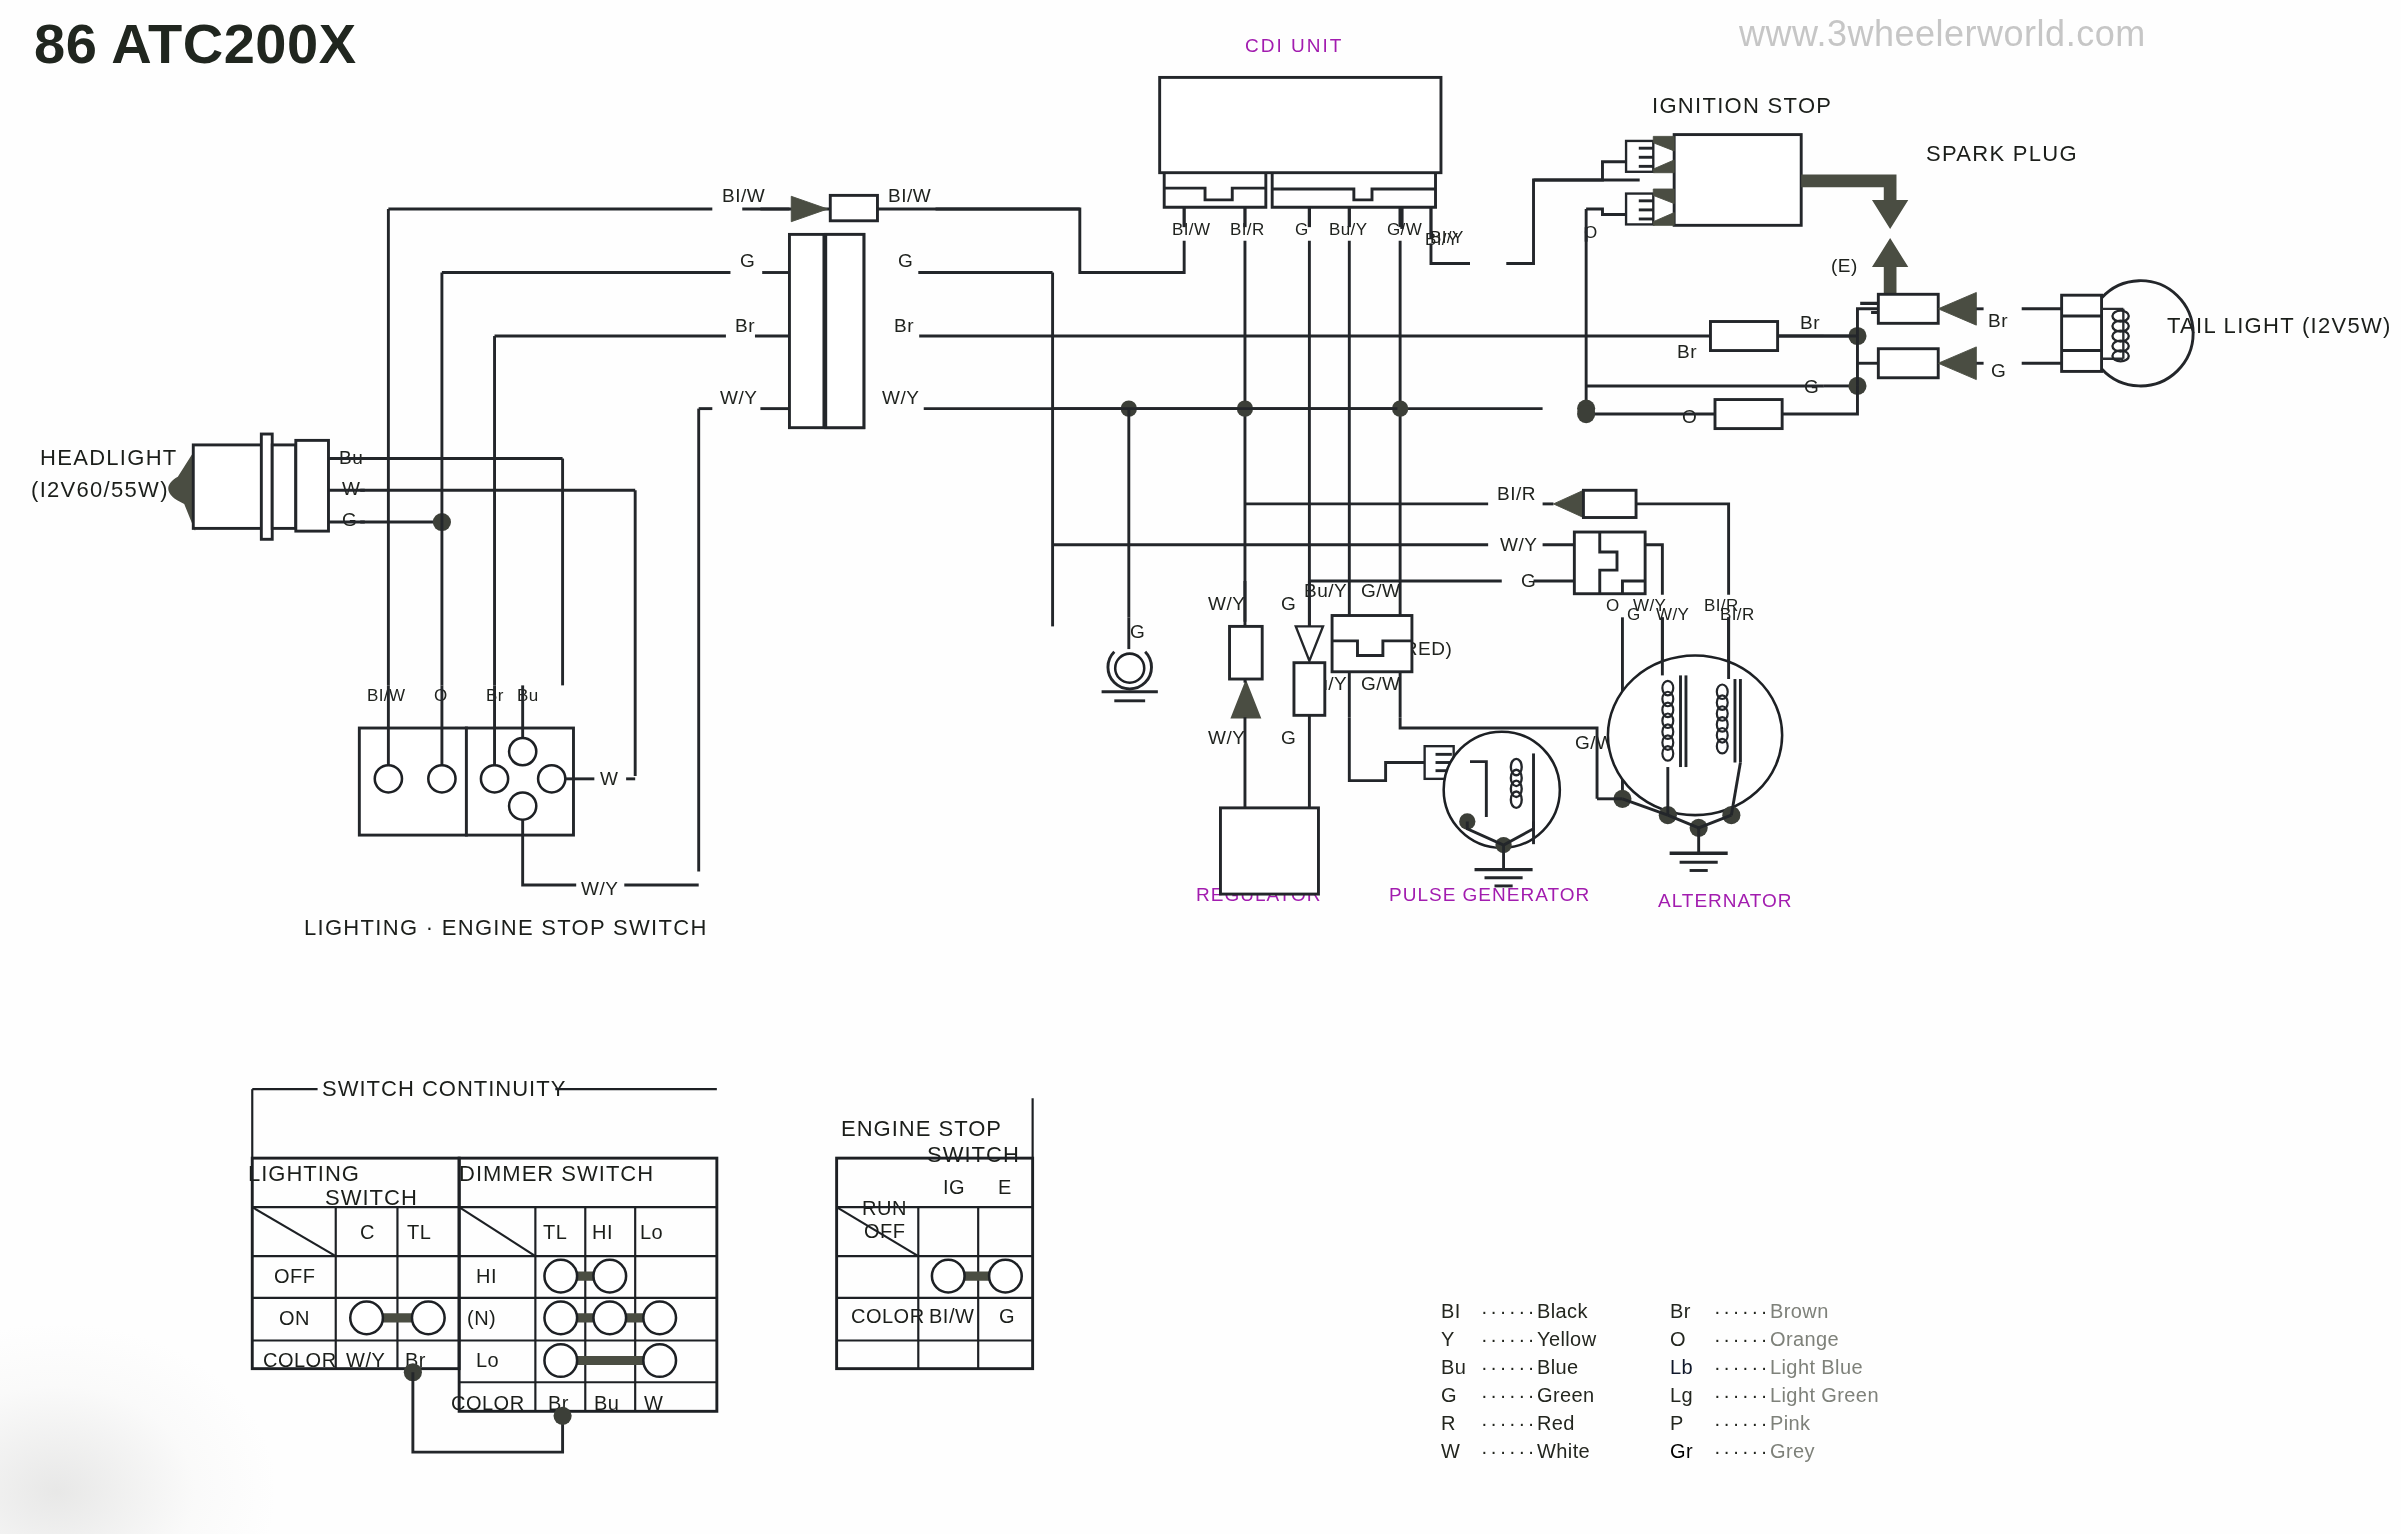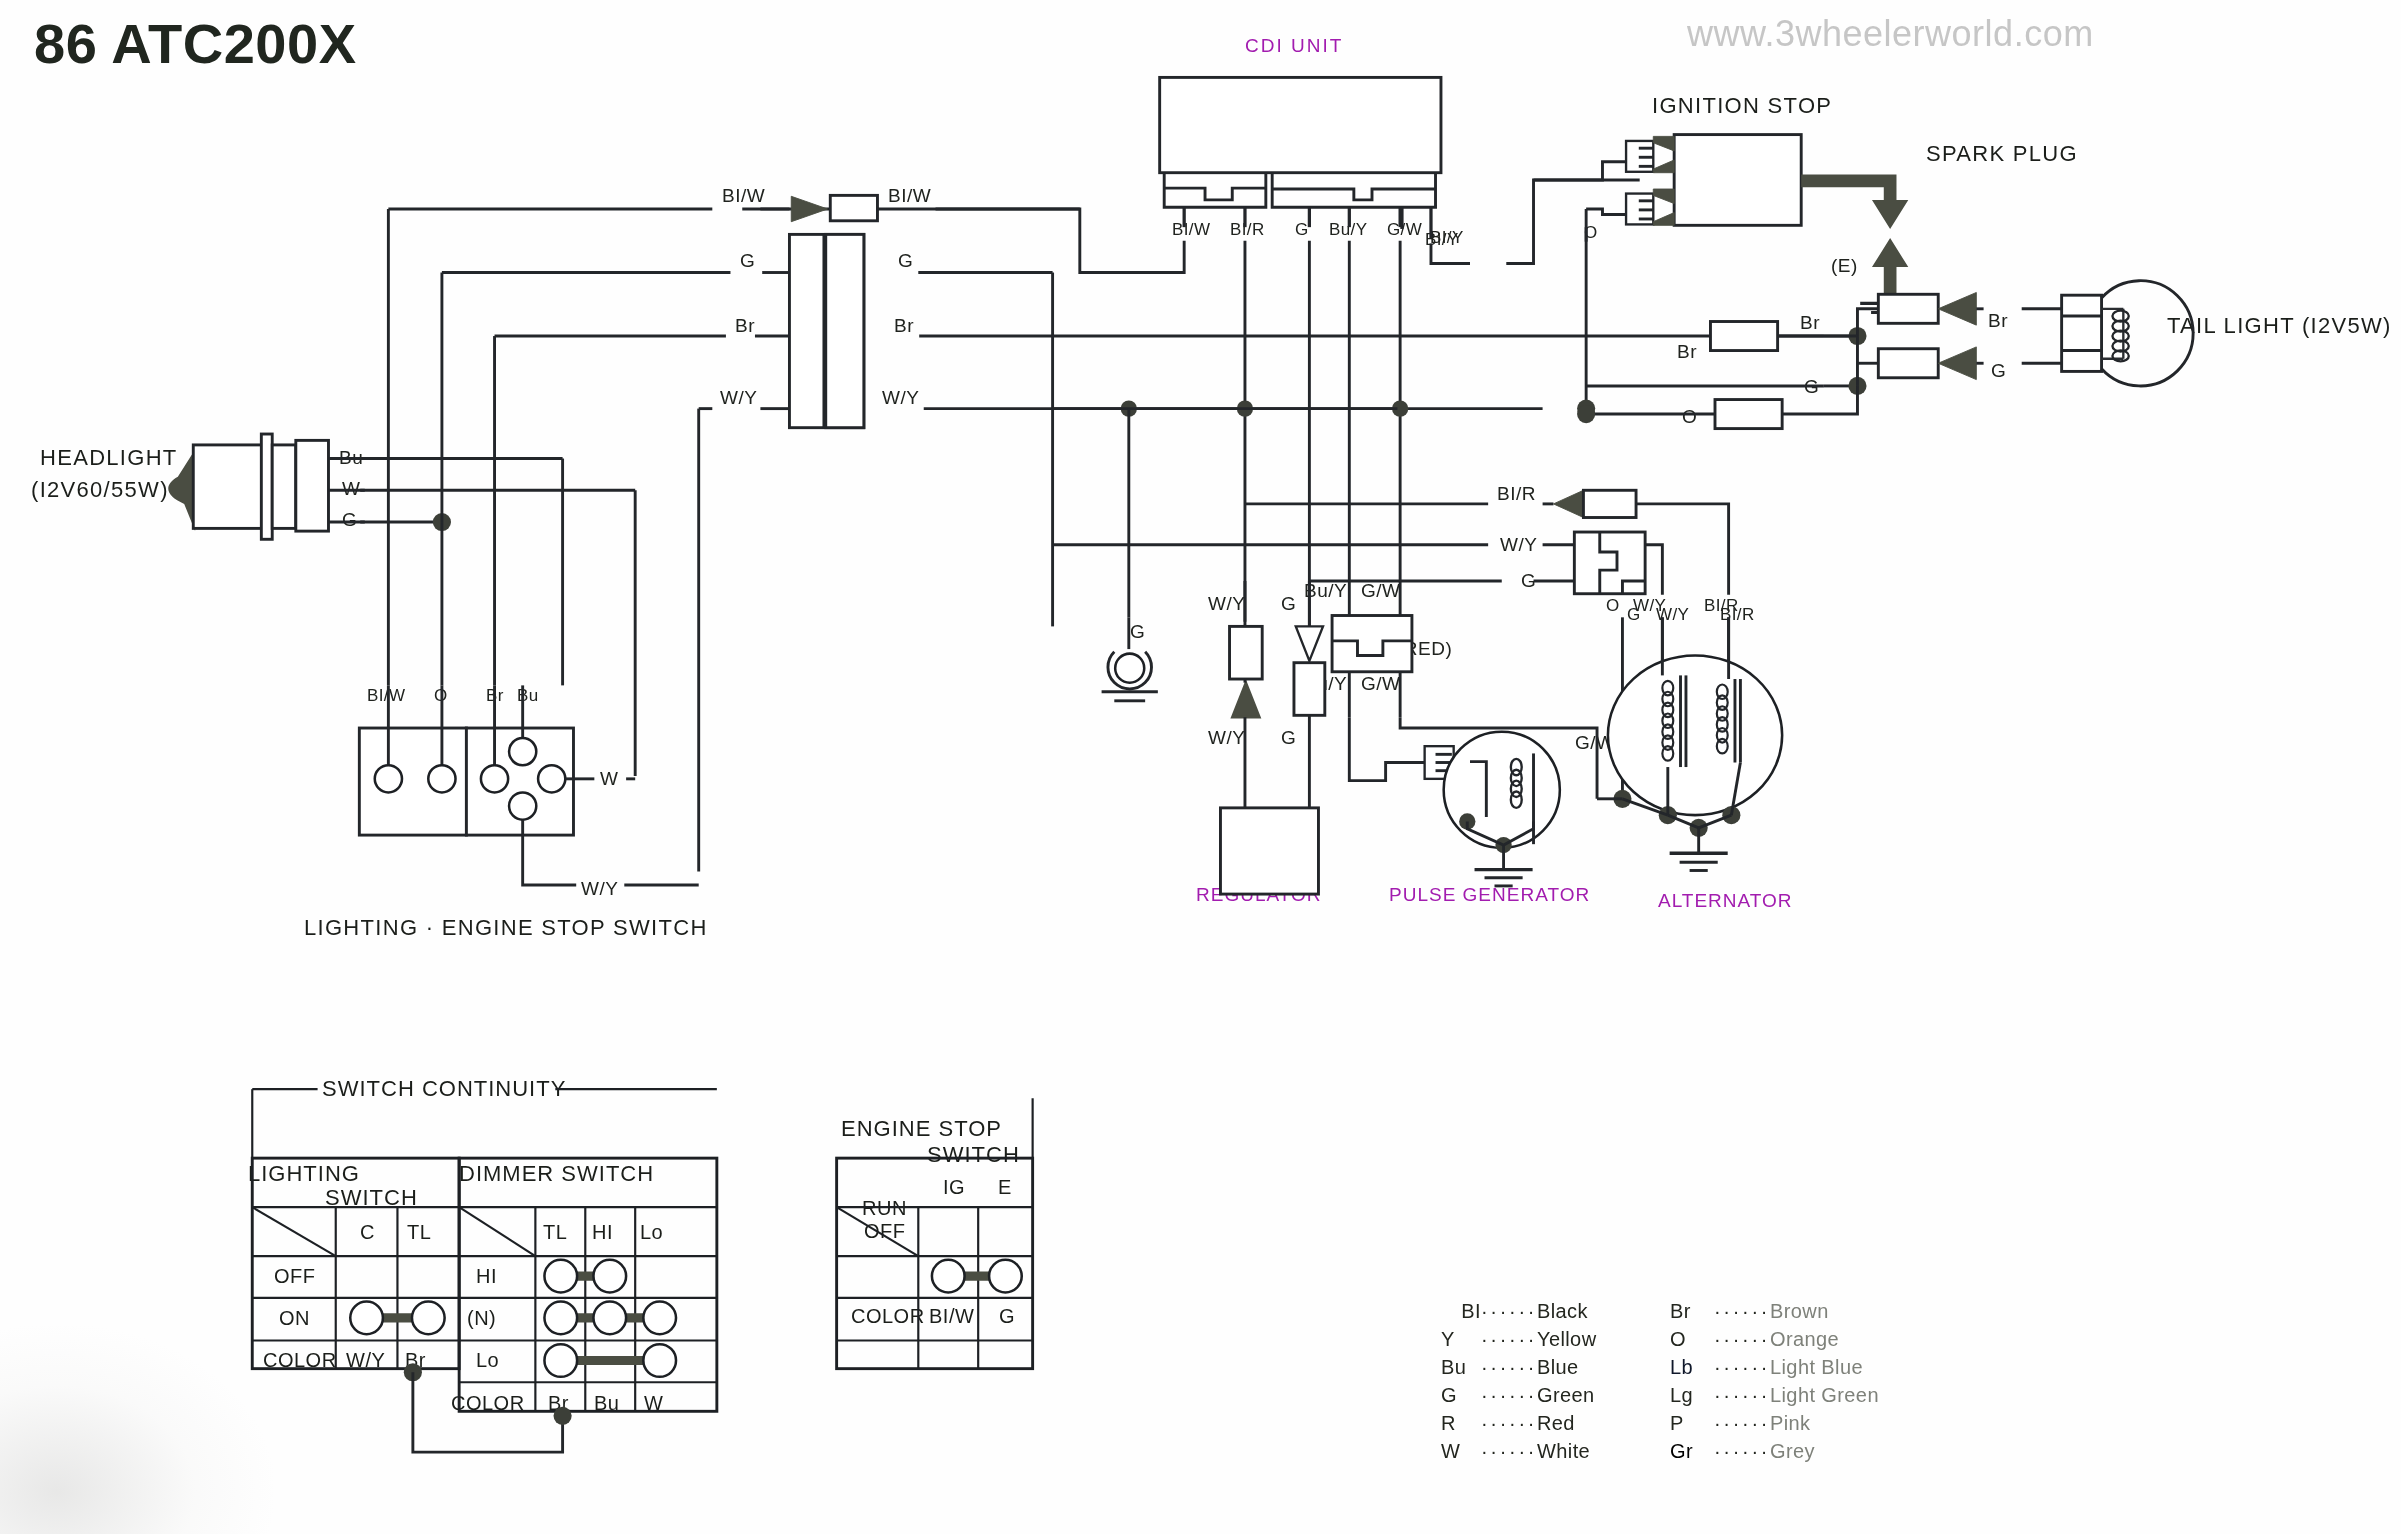--- a/index.html
+++ b/index.html
@@ -51,21 +51,21 @@
   .conn{fill:none;stroke:#4a4d42;stroke-width:10;stroke-linecap:butt;}
   .circ{fill:#ffffff;stroke:#1d2024;stroke-width:2.8;}
   .dark{fill:#4a4d42;}
 </style>
 </head>
 <body>
 
 <div id="sheet">
 
   <div class="t title" style="left:34px;top:16.3px;">86 ATC200X</div>
-  <div class="t wm" style="left:1687px;top:16.3px;">www.3wheelerworld.com</div>
+  <div class="t wm" style="left:1739px;top:16.3px;">www.3wheelerworld.com</div>
 
   <div class="t cap-sm" style="left:1245px;top:36px;letter-spacing:2px;">CDI UNIT</div>
   <div class="t cap" style="left:1652px;top:95px;">IGNITION STOP</div>
   <div class="t cap" style="left:1926px;top:143px;">SPARK PLUG</div>
   <div class="t lbl" style="left:1831px;top:256px;">(E)</div>
   <div class="t cap" style="left:2167px;top:315px;">TAIL LIGHT (I2V5W)</div>
   <div class="t cap" style="left:40px;top:447px;">HEADLIGHT</div>
   <div class="t cap" style="left:31px;top:479px;">(I2V60/55W)</div>
   <div class="t cap" style="left:304px;top:917px;">LIGHTING · ENGINE STOP SWITCH</div>
   <div class="t cap-sm" style="left:1196px;top:885px;">REGULATOR</div>
@@ -173,21 +173,21 @@
   <div class="t tbl-txt" style="left:943px;top:1177px;">IG</div>
   <div class="t tbl-txt" style="left:998px;top:1177px;">E</div>
   <div class="t tbl-txt" style="left:864px;top:1221px;">OFF</div>
   <div class="t tbl-txt" style="left:862px;top:1198px;">RUN</div>
   <div class="t tbl-txt" style="left:851px;top:1306px;">COLOR</div>
   <div class="t tbl-txt" style="left:929px;top:1306px;">BI/W</div>
   <div class="t tbl-txt" style="left:999px;top:1306px;">G</div>
 
   <div style="position:absolute;left:1441px;top:1300px;">
     <div class="legend" style="display:flex;align-items:baseline;height:28px;">
-      <span style="width:40px;display:inline-block;text-align:right;">BI</span>
+      <span style="width:40px;display:inline-block;">BI</span>
       <span style="width:56px;display:inline-block;letter-spacing:2.7px;">······</span>
       <span>Black</span>
     </div>
     <div class="legend" style="display:flex;align-items:baseline;height:28px;">
       <span style="width:40px;display:inline-block;">Y</span>
       <span style="width:56px;display:inline-block;letter-spacing:2.7px;">······</span>
       <span>Yellow</span>
     </div>
     <div class="legend" style="display:flex;align-items:baseline;height:28px;">
       <span style="width:40px;display:inline-block;">Bu</span>

